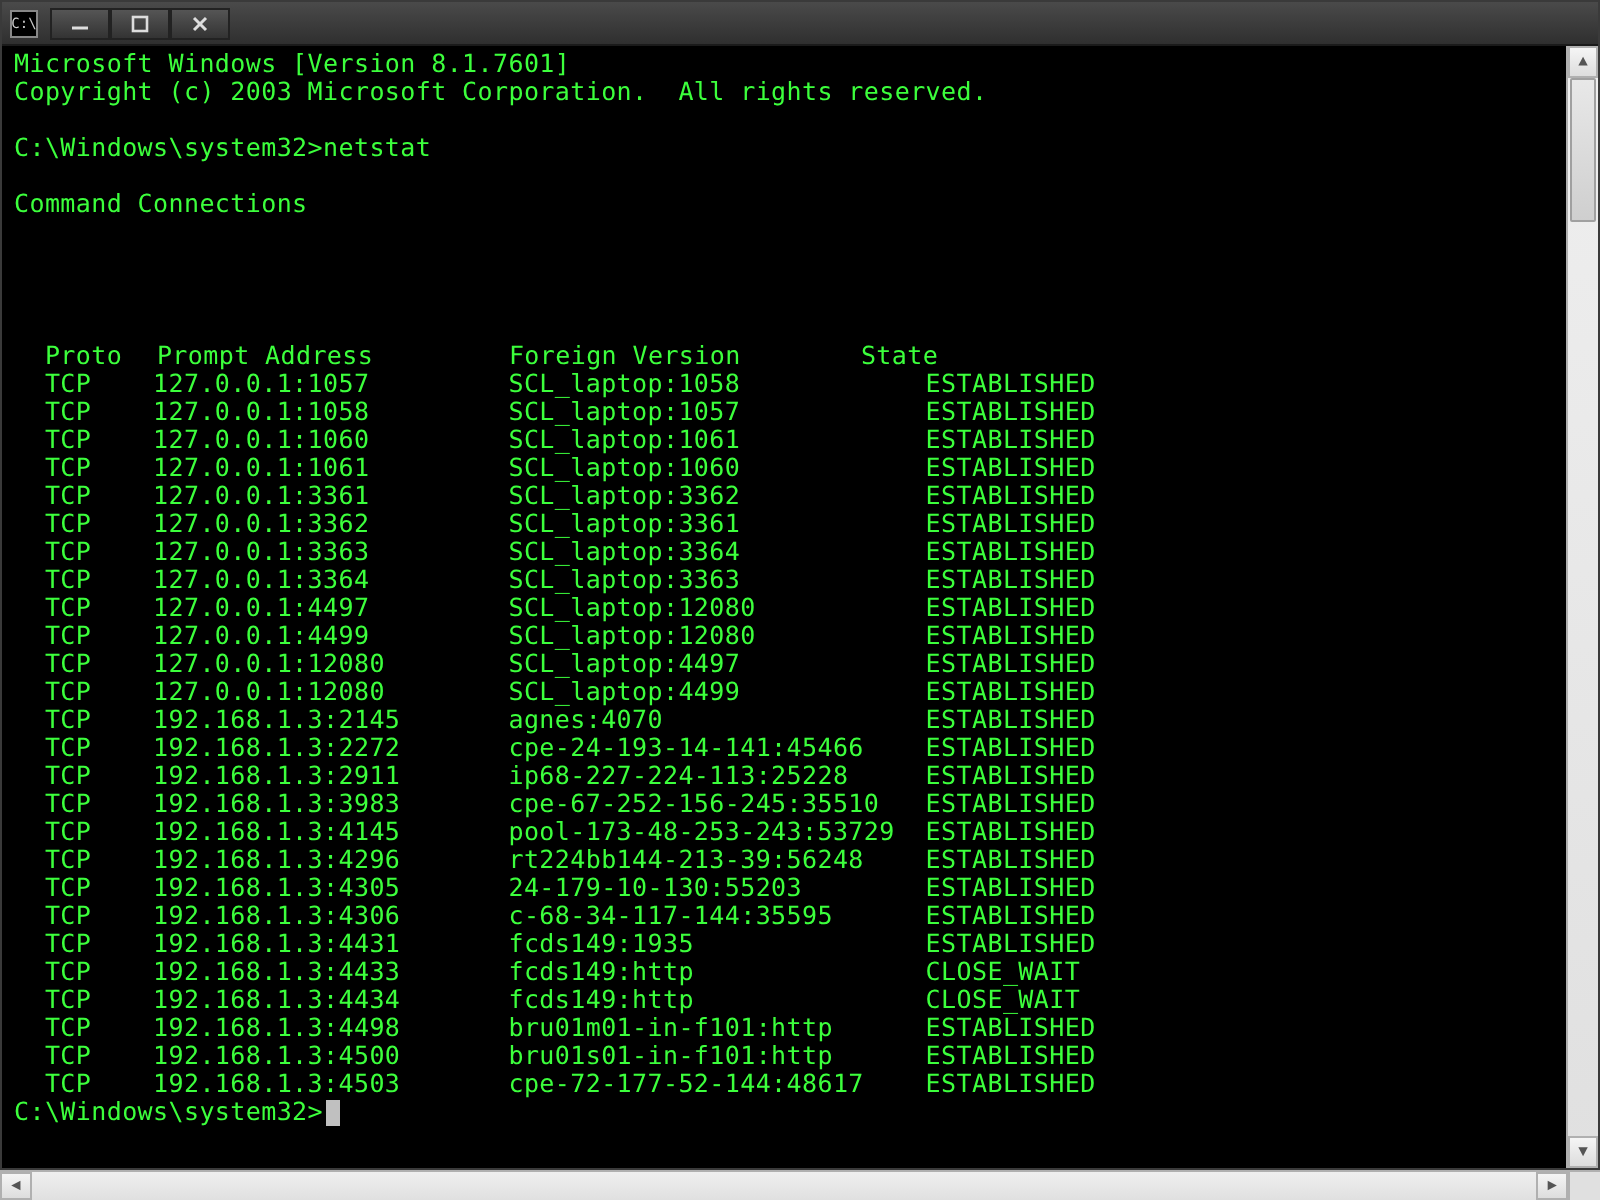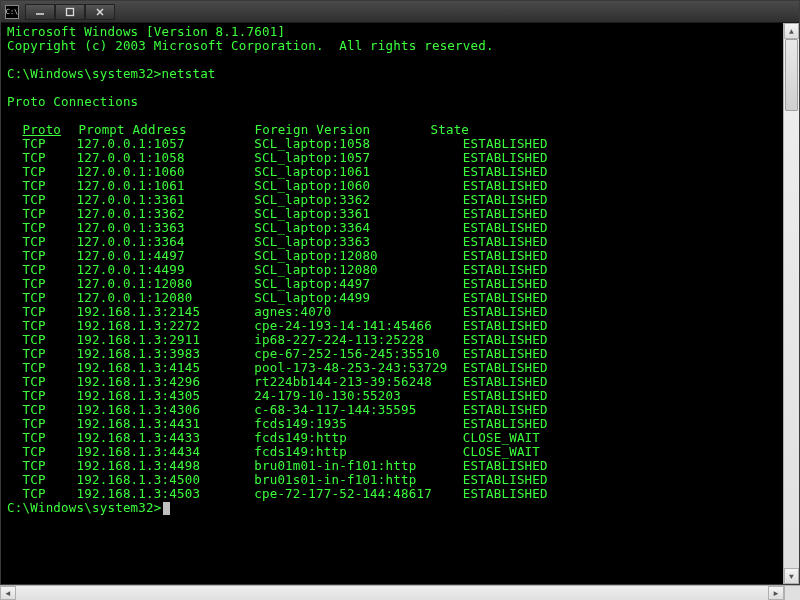--- a/index.html
+++ b/index.html
@@ -72,24 +72,24 @@
   }
   .prompt-line { }
   .cursor {
     display:inline-block;
     width: 7px;
     height: 13px;
     background: #c0c0c0;
     vertical-align: text-bottom;
     margin-left: 1px;
   }
-  .hdr-proto { display:inline-block; width:56px;text-decoration:underline; }
+  .hdr-proto { display:inline-block; width:56px; }
   .hdr-local { display:inline-block; width:176px; }
   .hdr-foreign { display:inline-block; width:176px; }
-  .hdr-state { display:inline-block; }
+  .hdr-state { display:inline-block;margin-top:48px; }
   .scroll-right {
     position:absolute;
     right:0; top:22px; bottom:0;
     width:16px;
     background: linear-gradient(to bottom,#efefef,#e0e0e0);
     border-left:1px solid #b0b0b0;
     display:flex; flex-direction:column;
   }
   .scroll-btn {
     height:16px;
@@ -141,21 +141,21 @@
           </svg>
       </div>
     </div>
   </div>
 
   <div class="terminal"><span>Microsoft Windows [Version 8.1.7601]</span>
 <span>Copyright (c) 2003 Microsoft Corporation.  All rights reserved.</span>
 
 <span class="prompt-line"><span>C:\Windows\system32&gt;</span><span>netstat</span></span>
 
-<span>Proto Connections</span>
+<span>Command Connections</span>
 
   <span class="hdr-proto">Proto</span><span class="hdr-local">Prompt Address</span><span class="hdr-foreign">Foreign Version</span><span class="hdr-state">State</span>
 <span id="conn-rows">  TCP    127.0.0.1:1057         SCL_laptop:1058            ESTABLISHED
   TCP    127.0.0.1:1058         SCL_laptop:1057            ESTABLISHED
   TCP    127.0.0.1:1060         SCL_laptop:1061            ESTABLISHED
   TCP    127.0.0.1:1061         SCL_laptop:1060            ESTABLISHED
   TCP    127.0.0.1:3361         SCL_laptop:3362            ESTABLISHED
   TCP    127.0.0.1:3362         SCL_laptop:3361            ESTABLISHED
   TCP    127.0.0.1:3363         SCL_laptop:3364            ESTABLISHED
   TCP    127.0.0.1:3364         SCL_laptop:3363            ESTABLISHED

